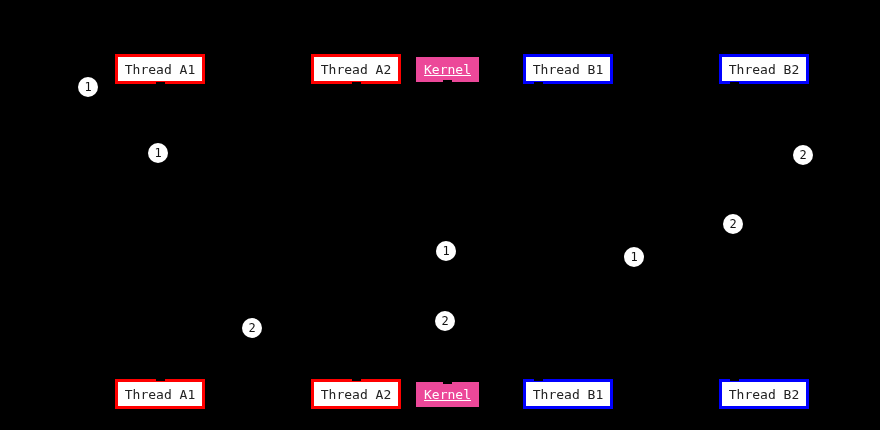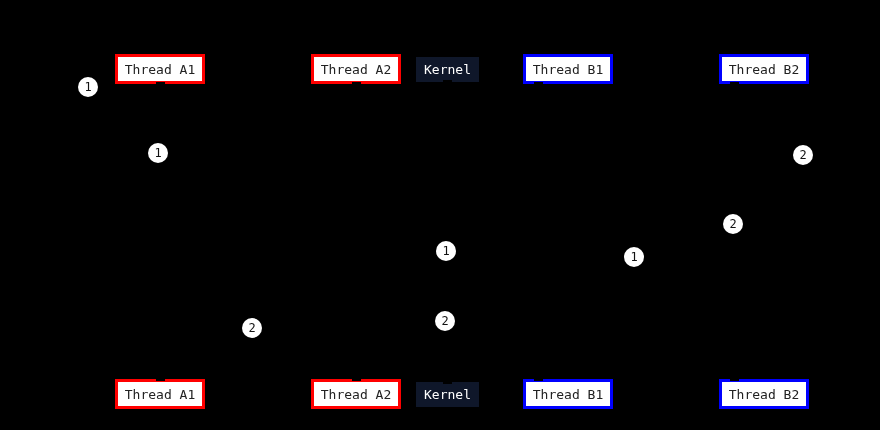--- a/index.html
+++ b/index.html
@@ -32,22 +32,23 @@
     color: #222222;
   }
   .actor-box.blue-outline {
     border: 3px solid #0000ff;
     background: #ffffff;
     color: #222222;
     margin-left: 30px;
   }
   .actor-box.blue-filled {
     border: none;
-    background: #0f172a;
+    background: #ec4899;
     color: #ffffff;
+    text-decoration: underline;
   }
   .tick {
     position: absolute;
     width: 9px;
     height: 6px;
     background: #000000;
     z-index: 3;
   }
   .marker {
     position: absolute;

